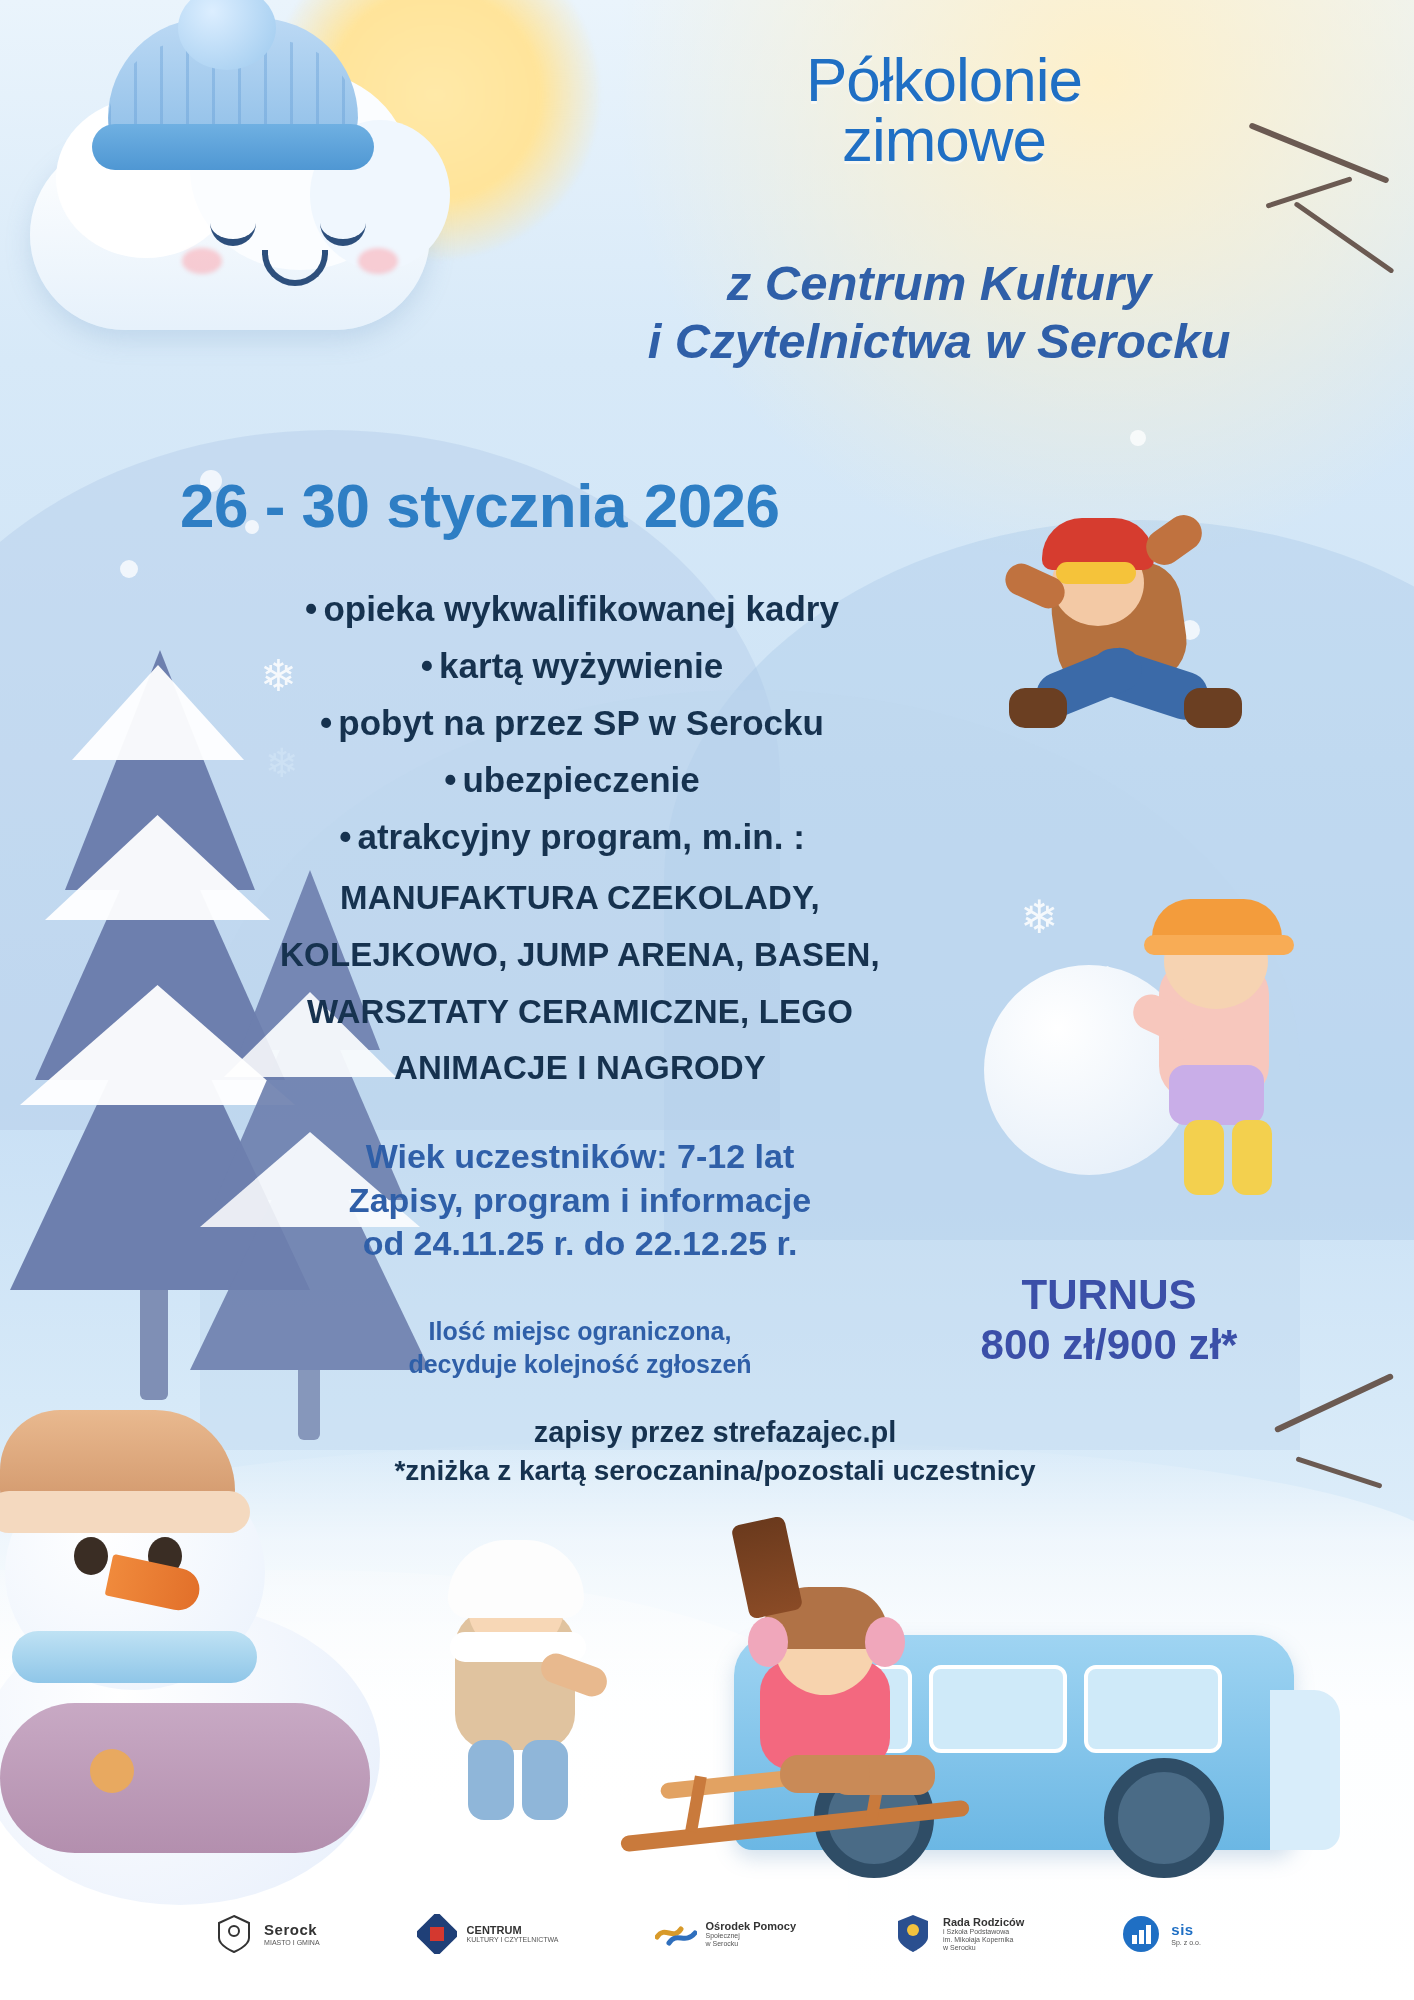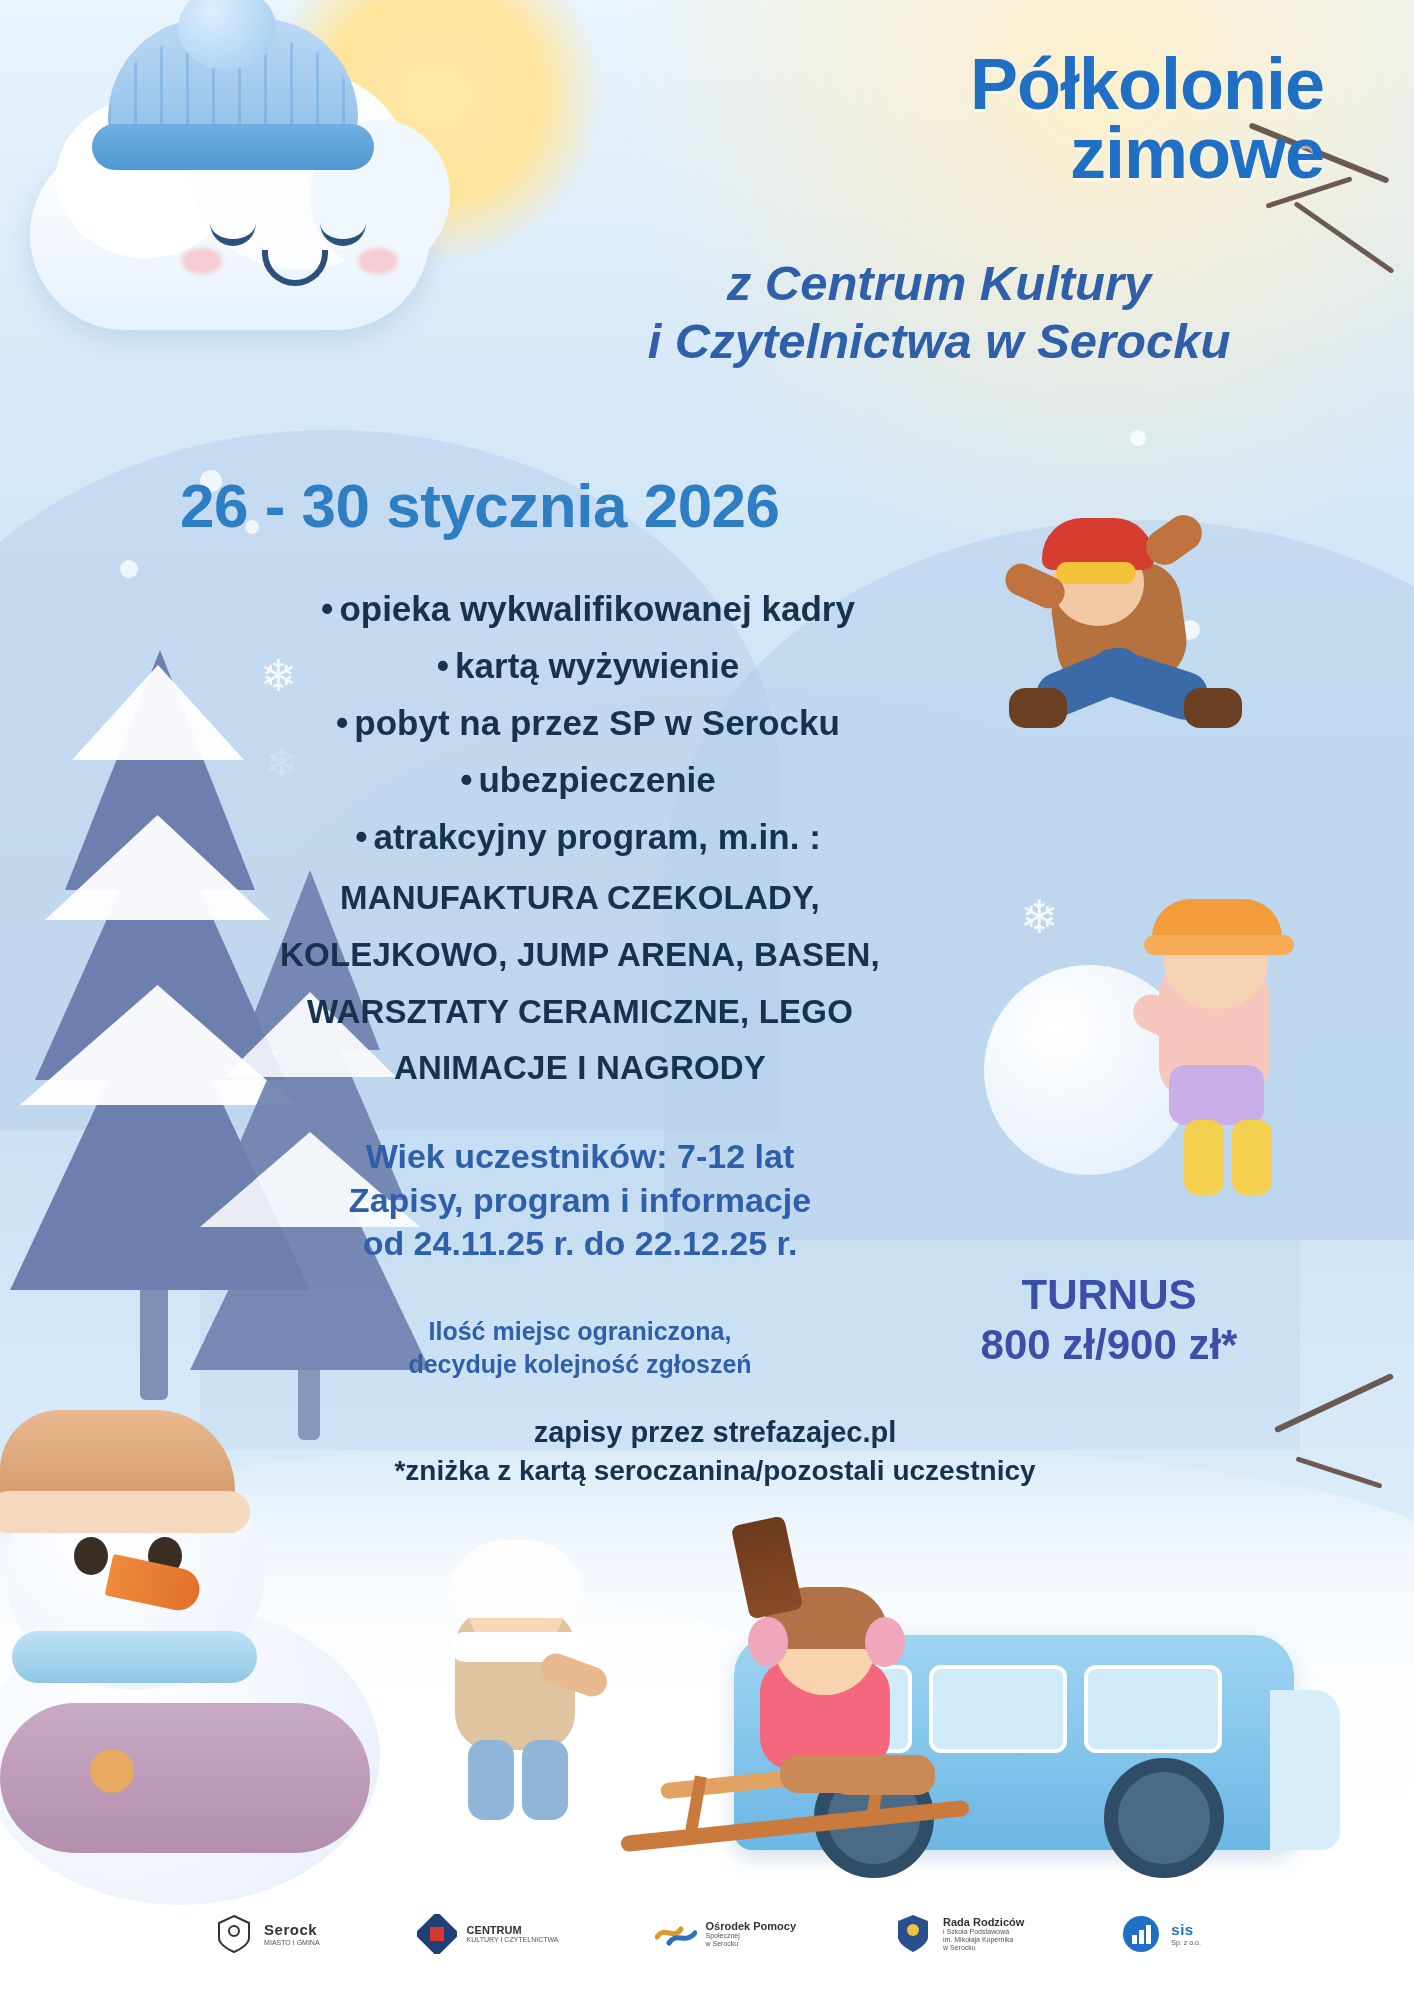--- a/index.html
+++ b/index.html
@@ -103,34 +103,34 @@
 
   
   .flake{position:absolute;color:#ffffff;opacity:.85;}
   .dot{position:absolute;border-radius:50%;background:#ffffff;opacity:.75;}
 
   
   .branch{position:absolute;background:#6b5a52;border-radius:3px;}
 
   
   .title{
-    position:absolute;right:90px;top:50px;width:760px;text-align:right;
-    font-weight:700;color:#1f6fc4;line-height:.96;letter-spacing:-1px;
-    font-size:72px;text-shadow:0 3px 0 rgba(255,255,255,.5);
+    position:absolute;right:90px;top:50px;width:760px;text-align:center;
+    font-weight:400;color:#1f6fc4;line-height:.96;letter-spacing:-1px;
+    font-size:62px;text-shadow:0 3px 0 rgba(255,255,255,.5);
   }
   .subtitle{
     position:absolute;right:80px;top:255px;width:790px;text-align:center;
     font-style:italic;font-weight:700;color:#2f5fa8;font-size:49px;line-height:1.18;
   }
   .dates{
     position:absolute;left:180px;top:470px;width:780px;
     font-weight:800;color:#2e7ec4;font-size:62px;letter-spacing:-.5px;
   }
   .bullets{
-    position:absolute;left:228px;top:580px;width:720px;text-align:center;
+    position:absolute;left:212px;top:580px;width:720px;text-align:center;
     color:#16324f;font-weight:700;font-size:35px;line-height:1.63;
   }
   .bullets li{list-style:none;}
   .bullets .bul{margin-right:6px;}
   .programlines{
     position:absolute;left:200px;top:870px;width:760px;text-align:center;
     color:#16324f;font-weight:800;font-size:33px;line-height:1.72;letter-spacing:.2px;
   }
   .info{
     position:absolute;left:250px;top:1135px;width:660px;text-align:center;

